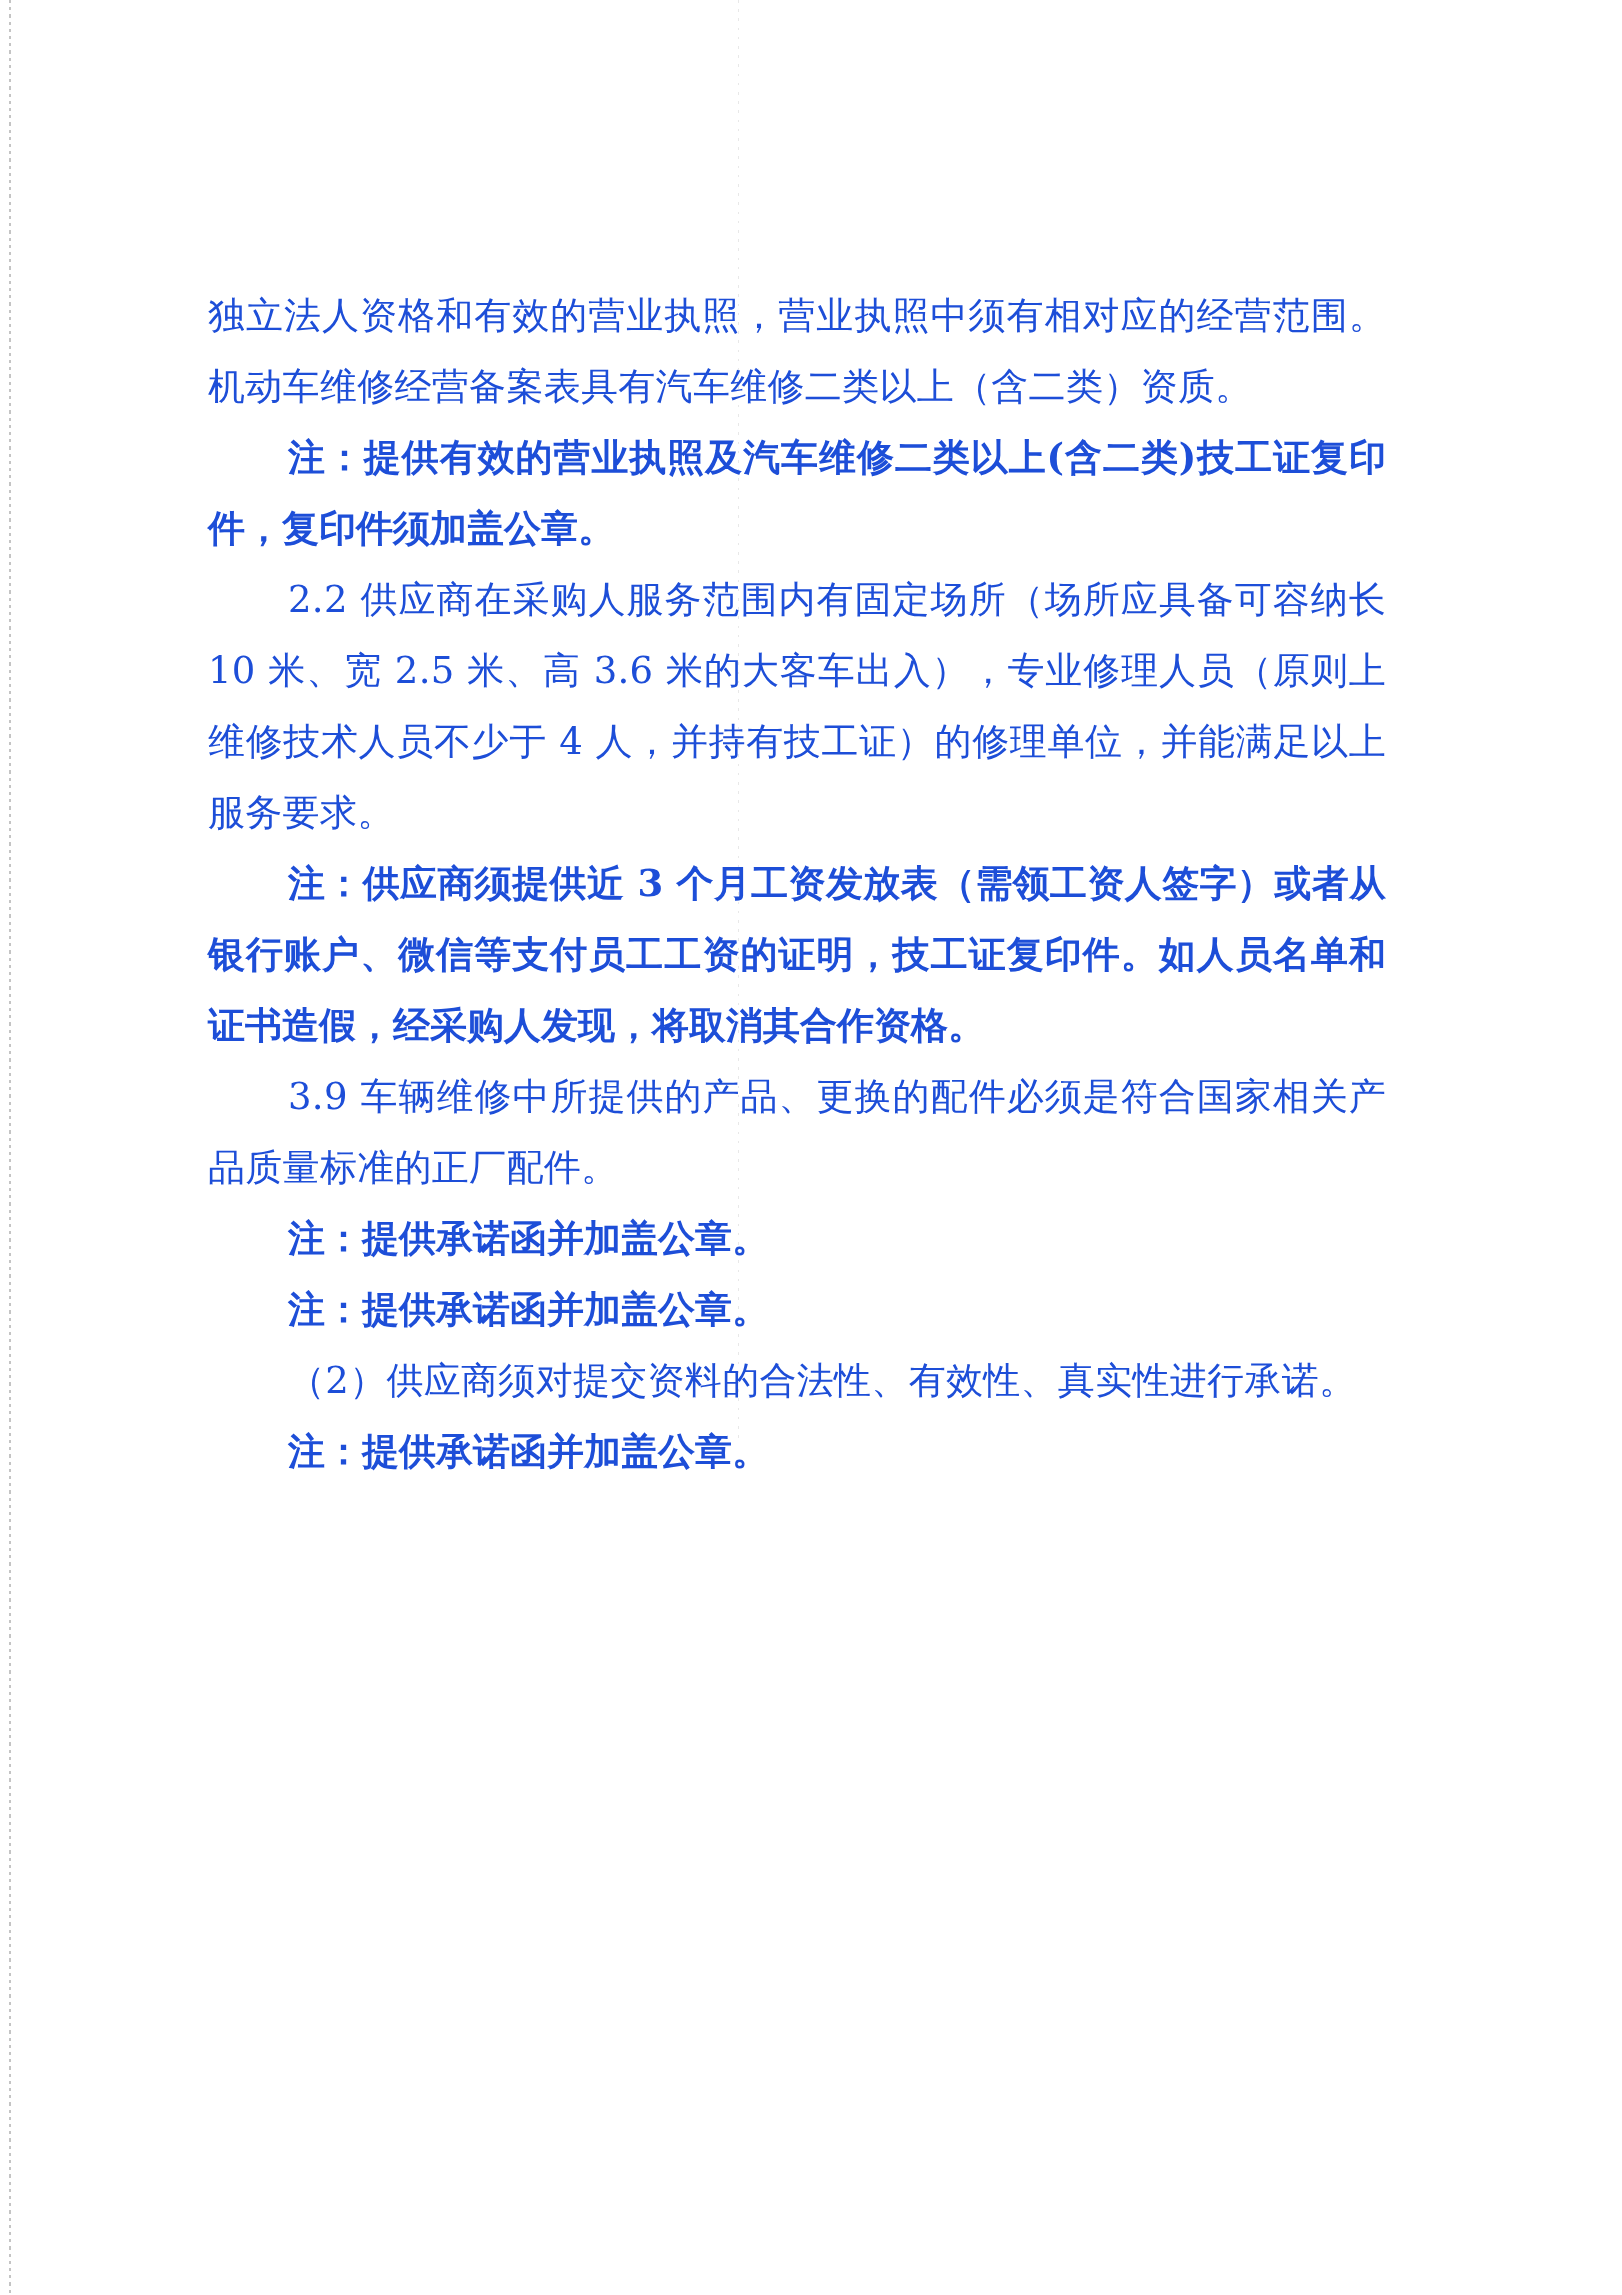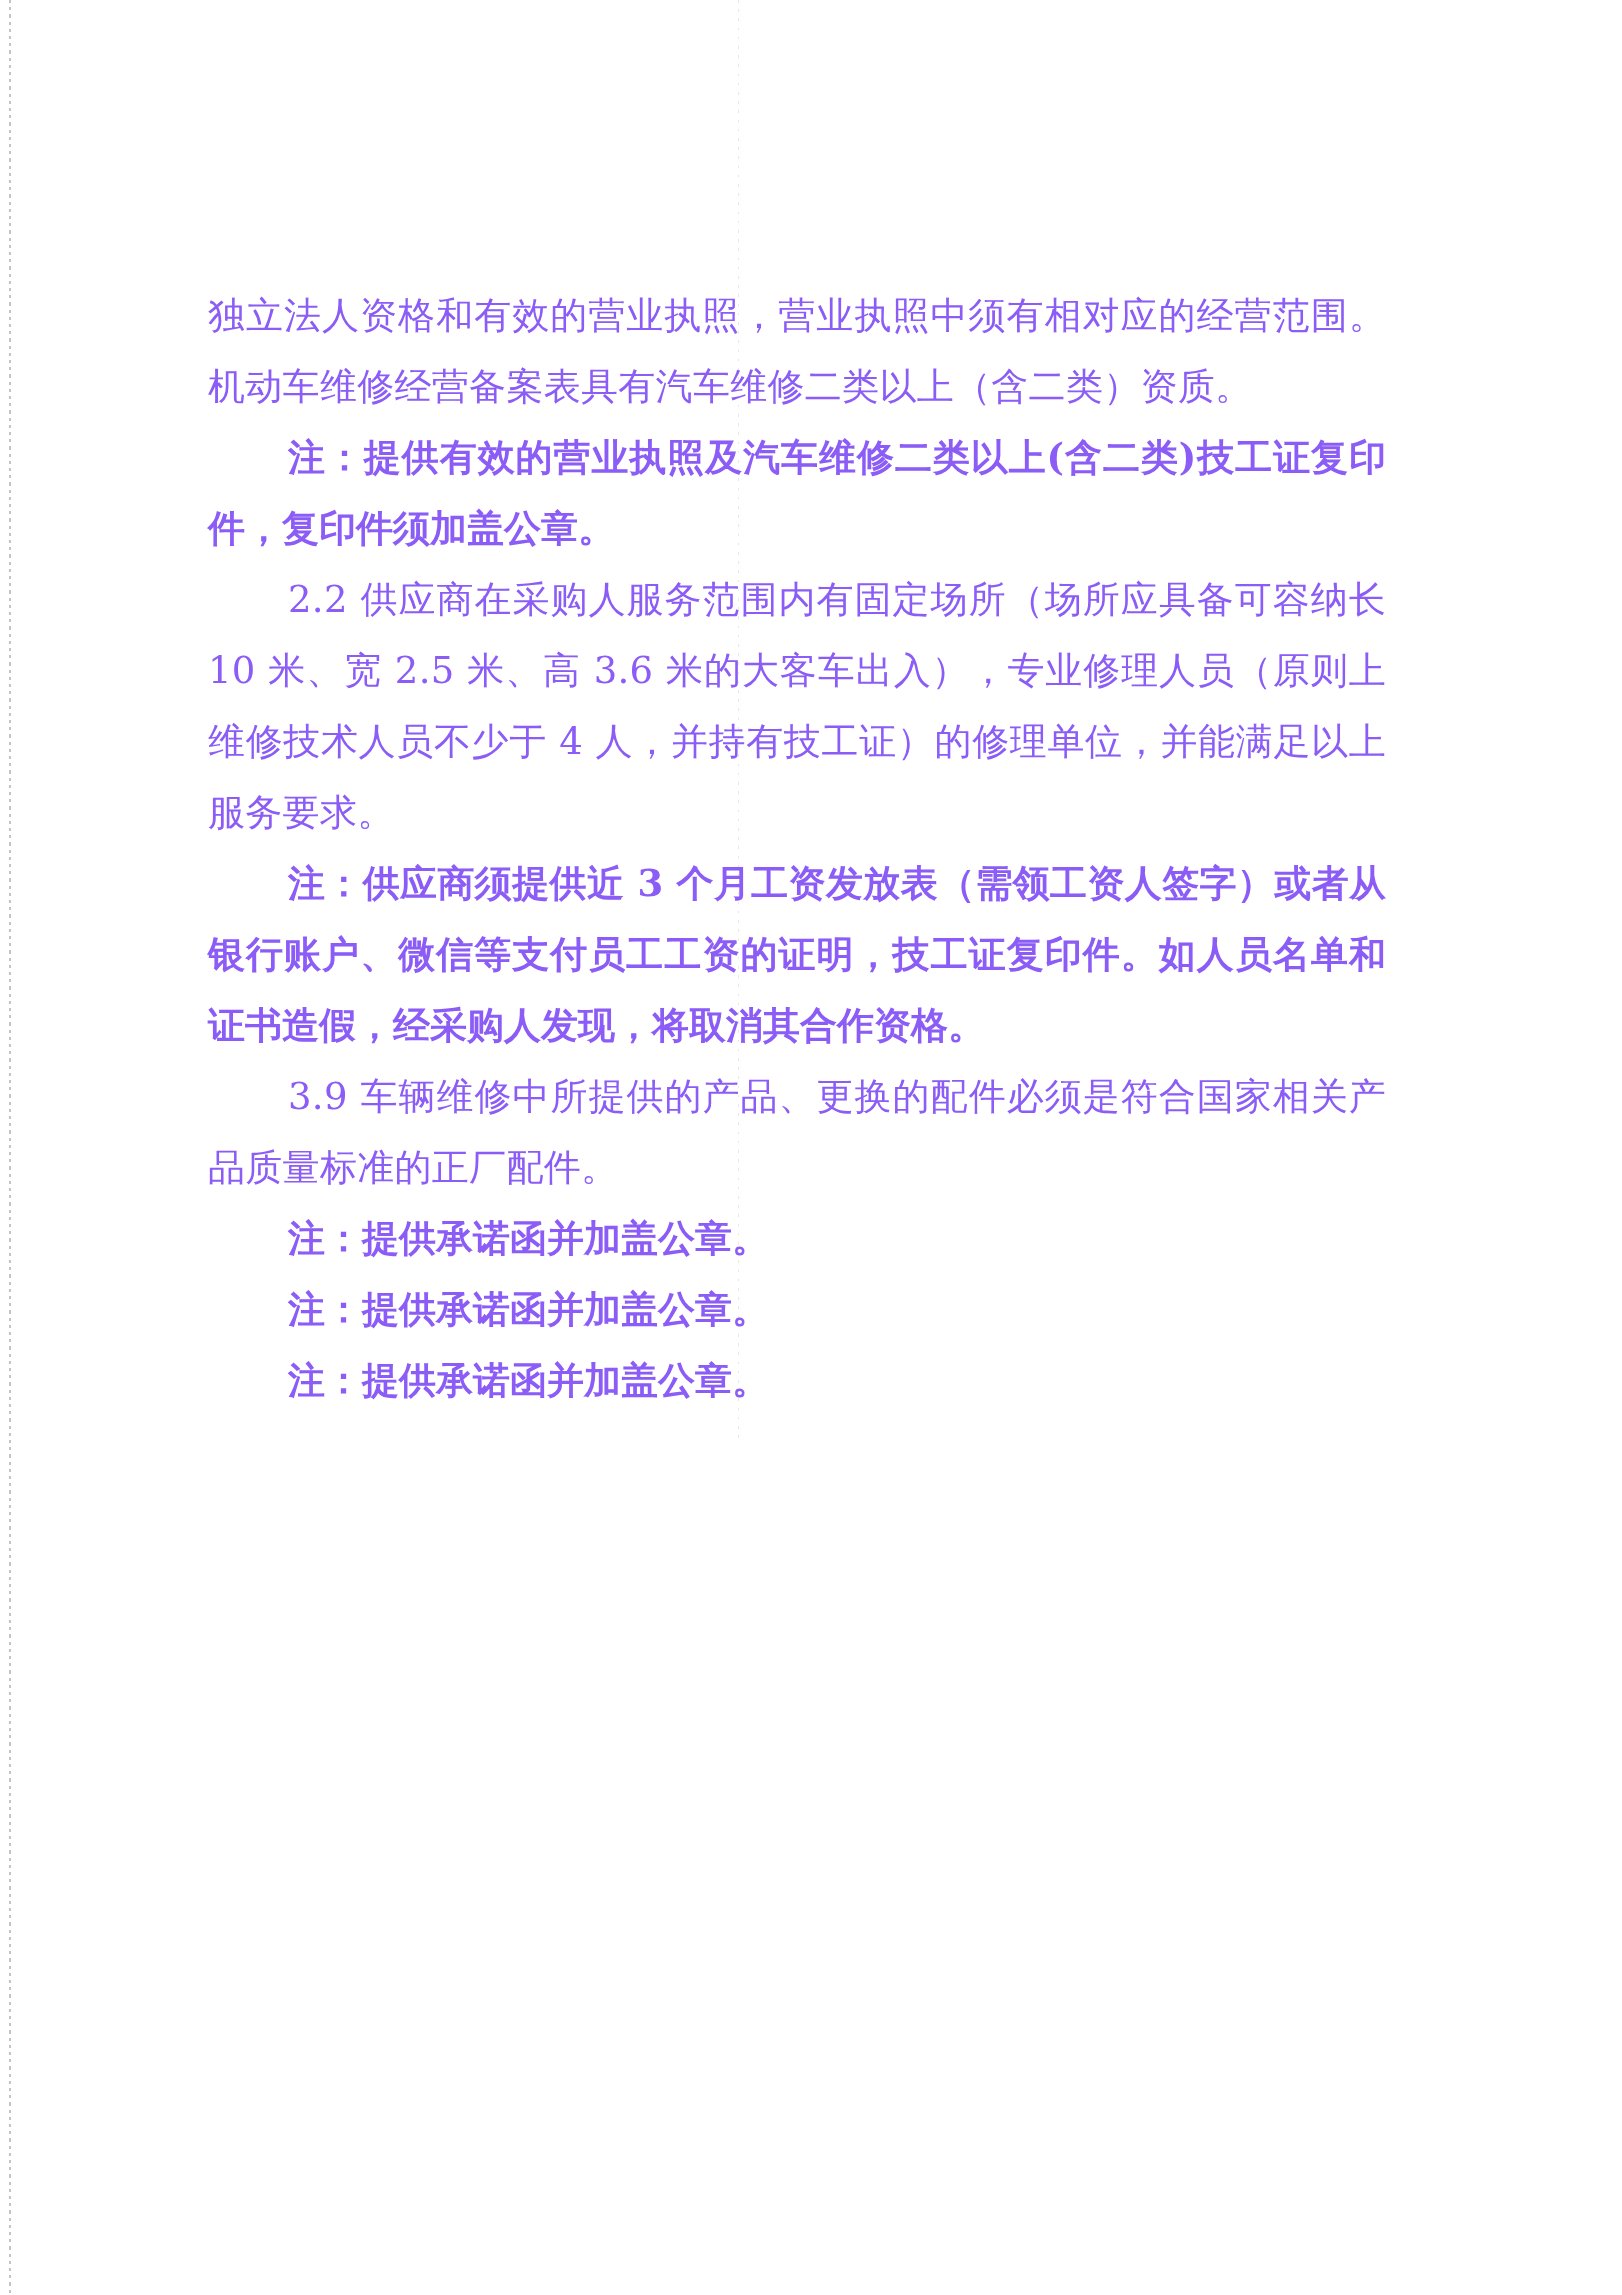--- a/index.html
+++ b/index.html
@@ -61,21 +61,21 @@
   }
 
   .para {
     margin: 0;
     font-size: 37px;
     line-height: 71px;
     letter-spacing: 0.3px;
     text-align: justify;
     text-justify: inter-ideograph;
     word-break: break-all;
-    color: #8b5cf6;
+    color: #1d4ed8;
   }
 
   
   .para.body {
     font-weight: 400;
   }
 
   
   .para.note {
     font-weight: 700;
@@ -110,18 +110,19 @@
     <p class="para note indent">注：供应商须提供近 3 个月工资发放表（需领工资人签字）或者从银行账户、微信等支付员工工资的证明，技工证复印件。如人员名单和证书造假，经采购人发现，将取消其合作资格。</p>
 
     <p class="para body indent">3.9 车辆维修中所提供的产品、更换的配件必须是符合国家相关产品质量标准的正厂配件。</p>
 
     <p class="para note indent">注：提供承诺函并加盖公章。</p>
 
 
 
     <p class="para note indent">注：提供承诺函并加盖公章。</p>
 
+    <p class="para body indent">（2）供应商须对提交资料的合法性、有效性、真实性进行承诺。</p>
 
     <p class="para note indent">注：提供承诺函并加盖公章。</p>
 
   </div>
 </div>
 
 
 </body></html>

